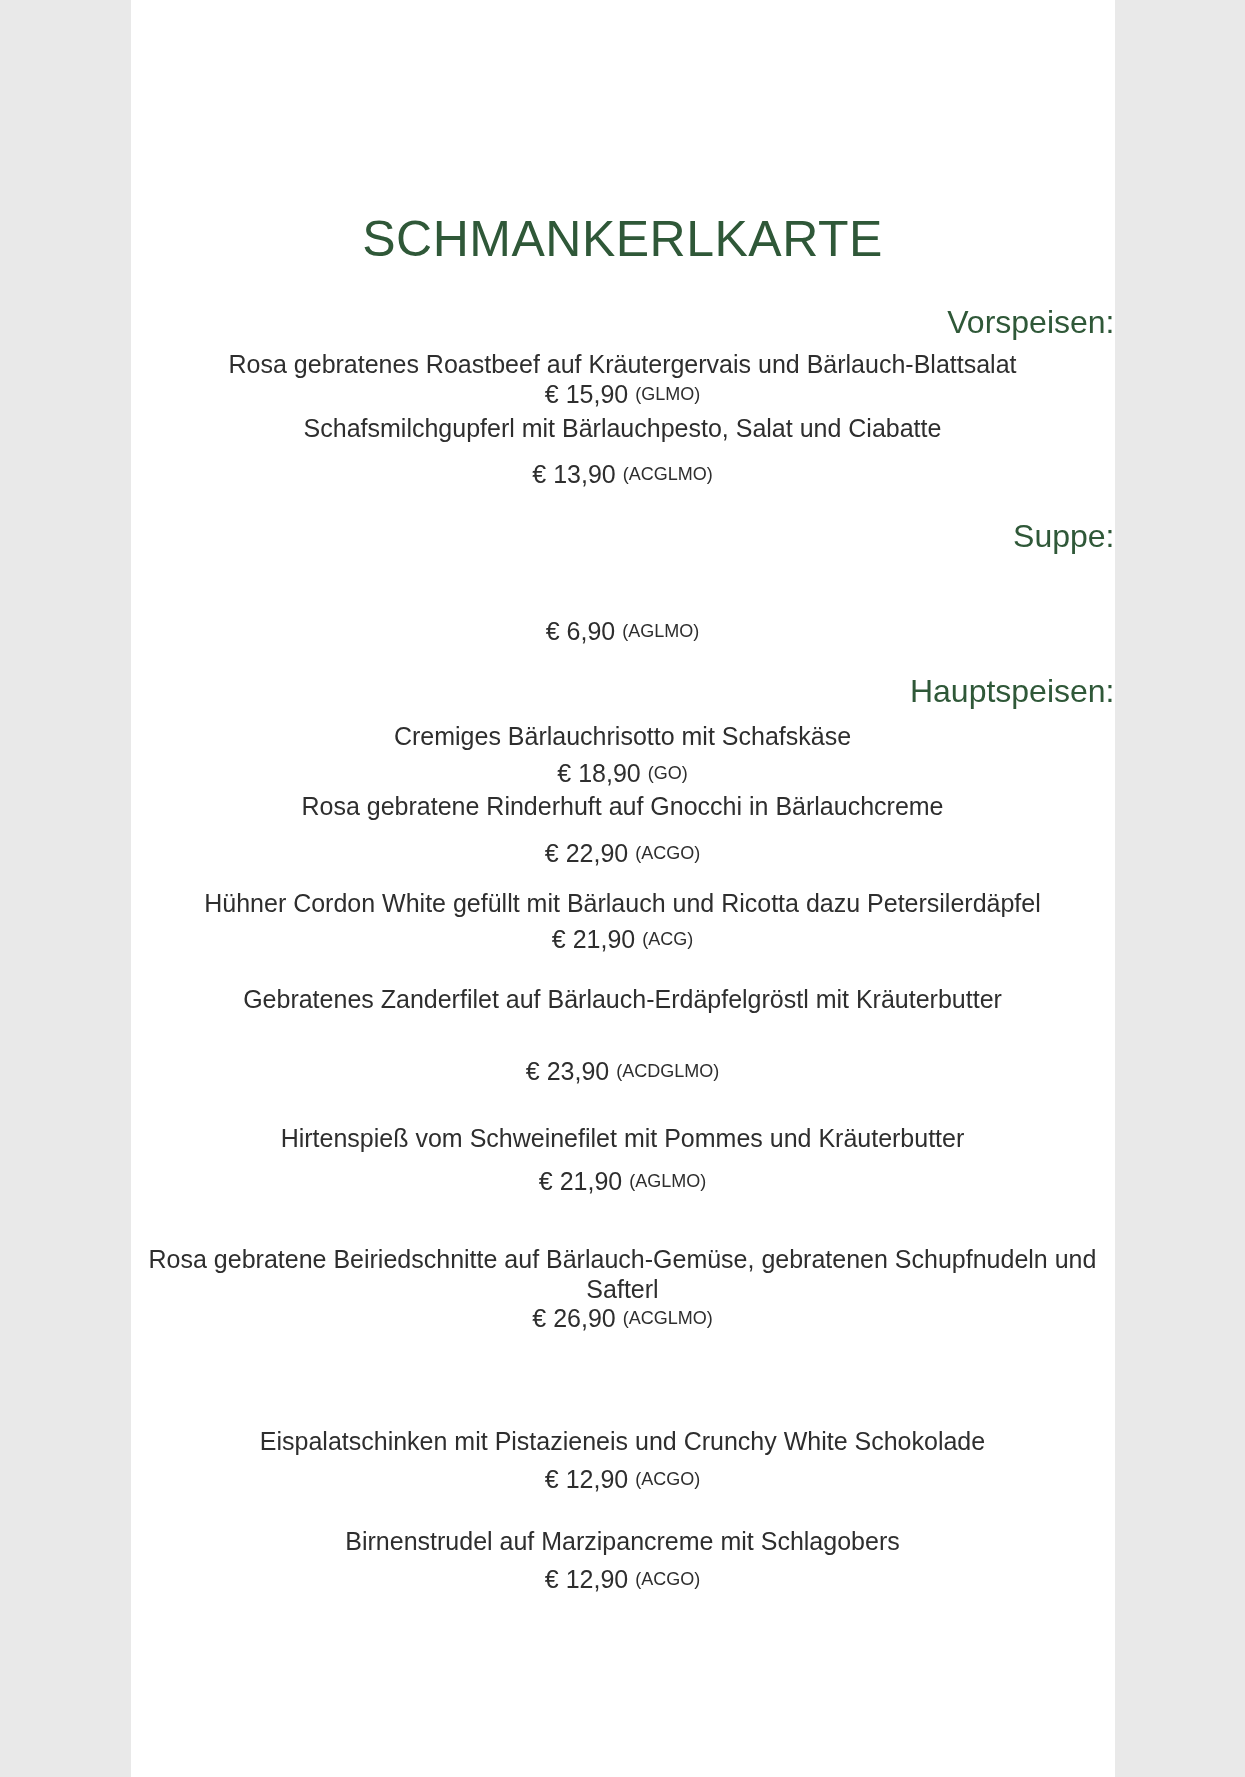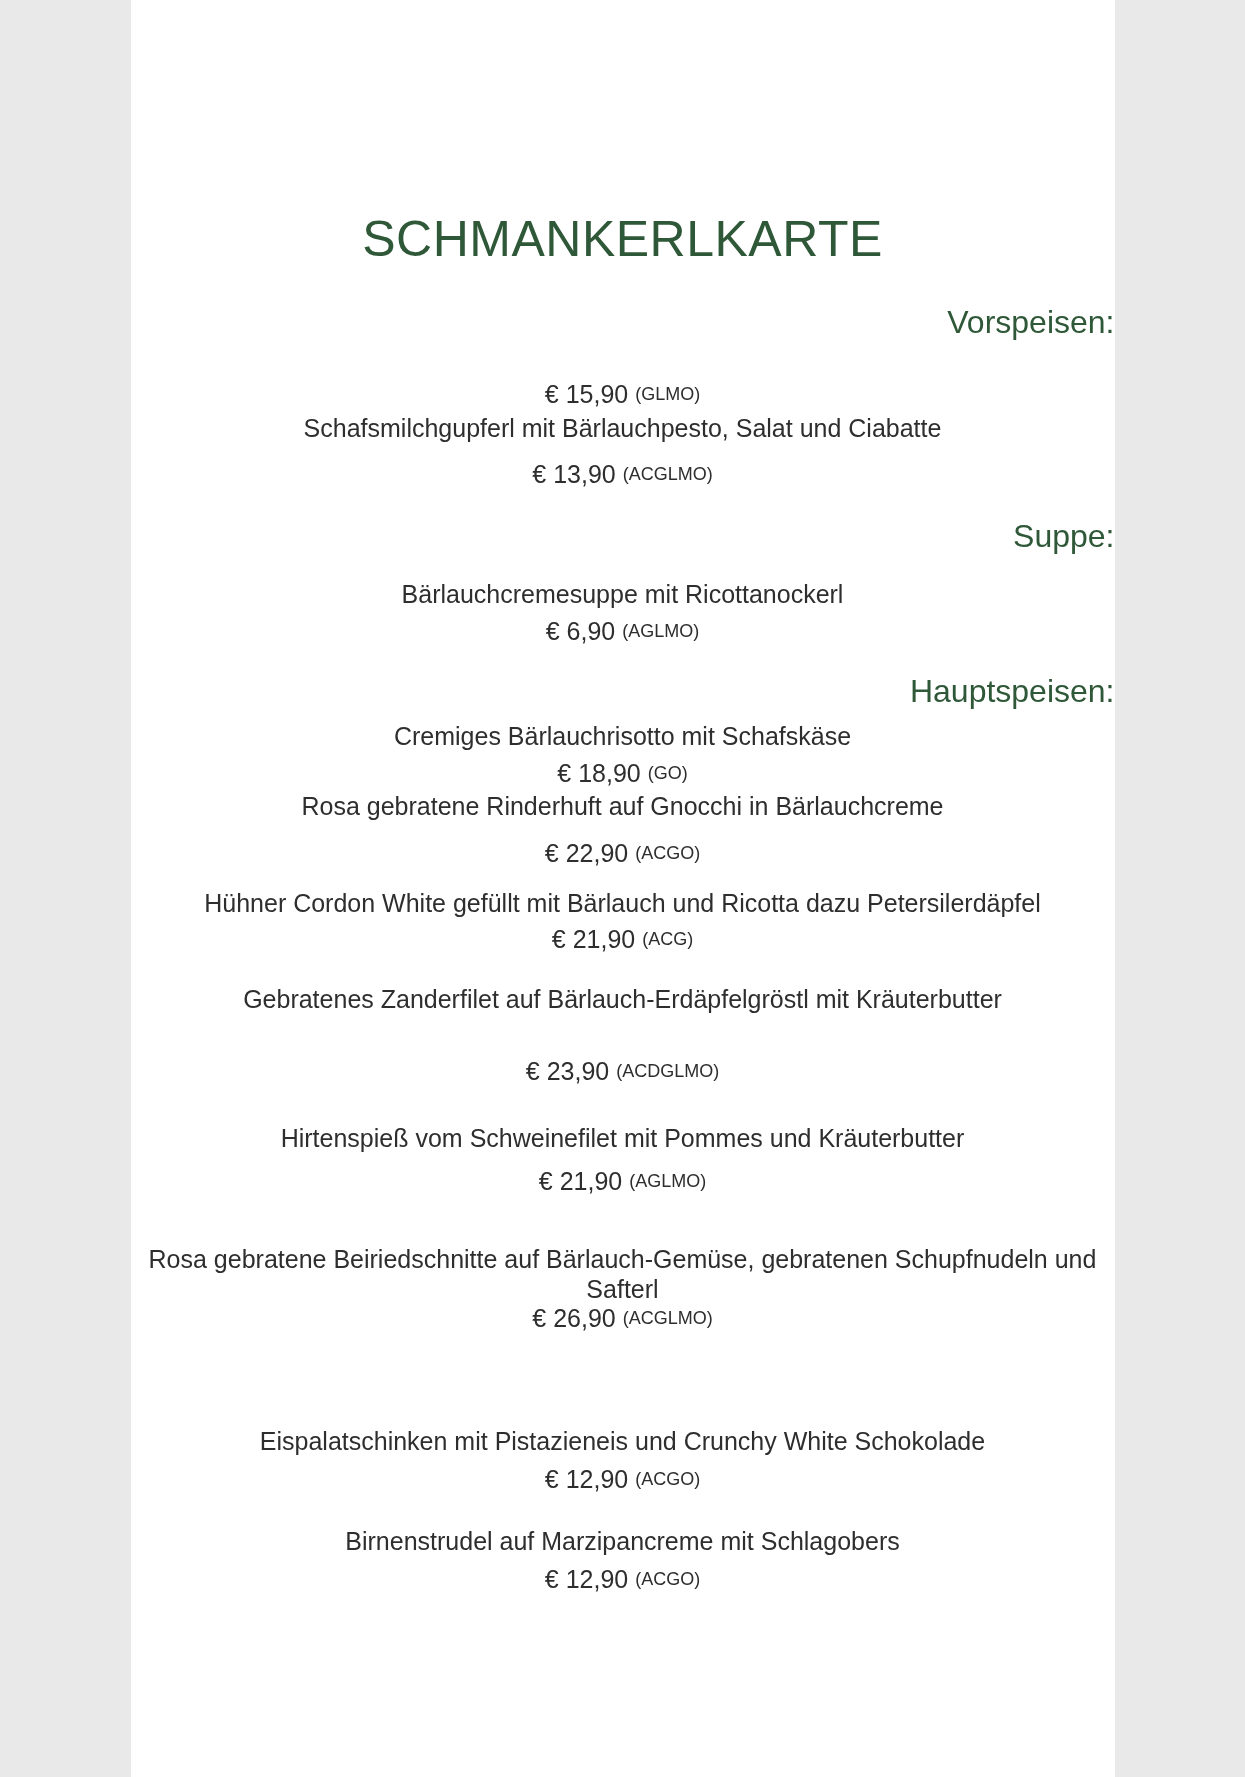--- a/index.html
+++ b/index.html
@@ -58,32 +58,32 @@
 </style>
 </head>
 <body>
 
 <div class="page">
 
   <div class="line title" style="top:214px">SCHMANKERLKARTE</div>
 
   <div class="line heading" style="top:306px">Vorspeisen:</div>
 
+  <div class="line dish" style="top:352px">Rosa gebratenes Roastbeef auf Kräutergervais und Bärlauch-Blattsalat</div>
   <div class="line price-line" style="top:382px">
     <span>€ 15,90</span><span class="allergens">(GLMO)</span>
   </div>
 
   <div class="line dish" style="top:416px">Schafsmilchgupferl mit Bärlauchpesto, Salat und Ciabatte</div>
   <div class="line price-line" style="top:462px">
     <span>€ 13,90</span><span class="allergens">(ACGLMO)</span>
   </div>
 
   <div class="line heading" style="top:520px">Suppe:</div>
 
-  <div class="line dish" style="top:582px">Bärlauchcremesuppe mit Ricottanockerl</div>
   <div class="line price-line" style="top:619px">
     <span>€ 6,90</span><span class="allergens">(AGLMO)</span>
   </div>
 
   <div class="line heading" style="top:675px">Hauptspeisen:</div>
 
   <div class="line dish" style="top:724px">Cremiges Bärlauchrisotto mit Schafskäse</div>
   <div class="line price-line" style="top:761px">
     <span>€ 18,90</span><span class="allergens">(GO)</span>
   </div>

